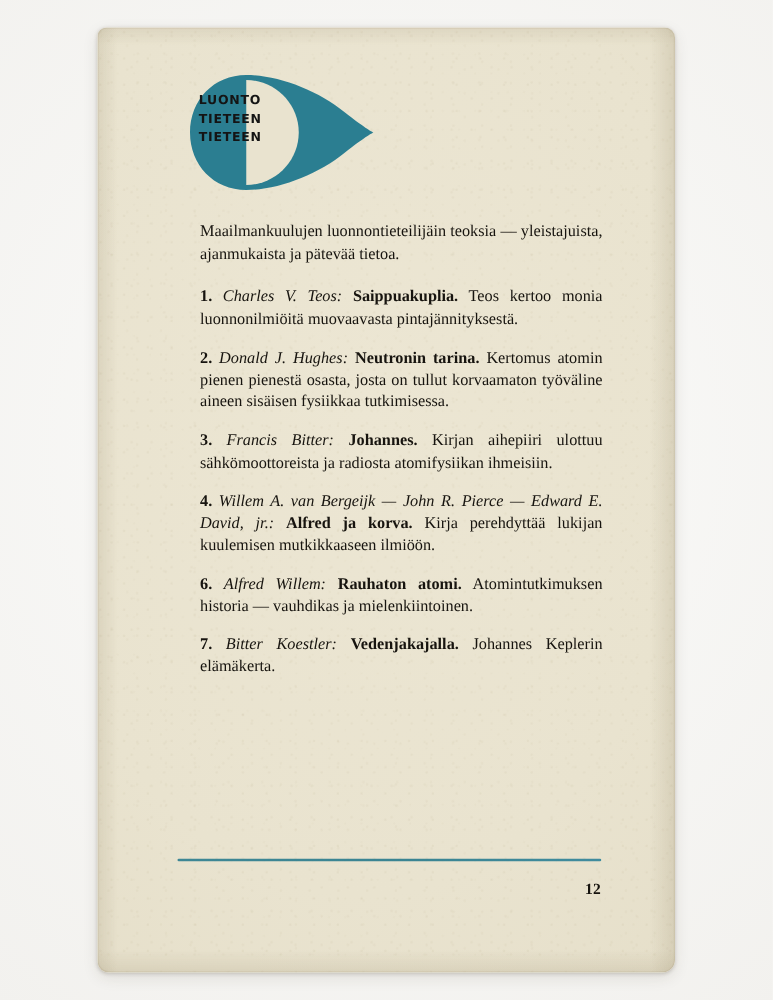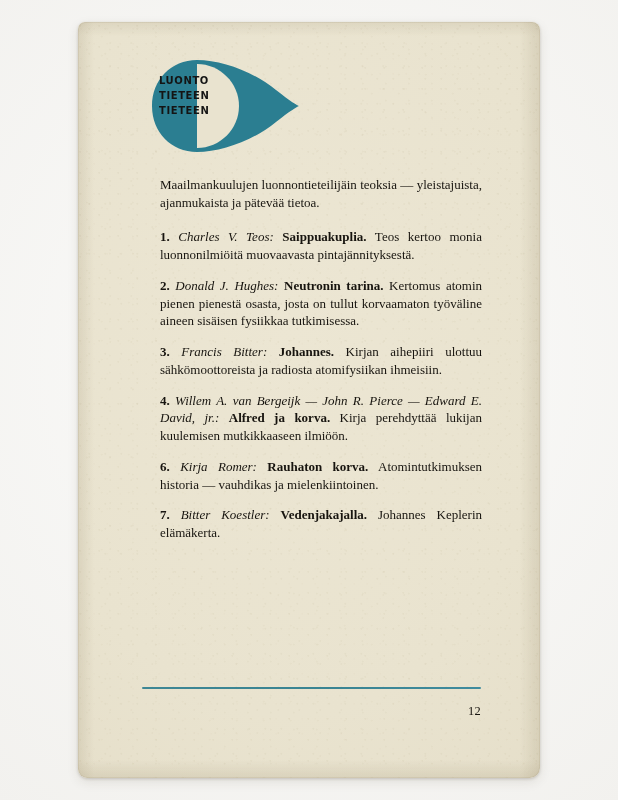--- a/index.html
+++ b/index.html
@@ -148,21 +148,21 @@
     border-radius: 1px;
     opacity: 0.92;
   }
   .folio {
     position: absolute;
     left: 64px;
     top: 682px;
     width: 339px;
     text-align: right;
     font-size: 12.4px;
-    font-weight: 400;
+    font-weight: 700;
     color: #16130e;
     letter-spacing: 0.3px;
   }
 </style>
 </head>
 <body>
 
 <div class="backdrop"></div>
 
 <div class="page">
@@ -223,22 +223,22 @@
       <p class="para">
         <span class="num">4.</span>
         <span class="auth">Willem A. van Bergeijk — John R. Pierce — Edward E. David, jr.:</span>
         <span class="title">Alfred ja korva.</span>
         <span>Kirja perehdyttää lukijan kuulemisen mutkikkaaseen ilmiöön.</span>
       </p>
 
 
       <p class="para">
         <span class="num">6.</span>
-        <span class="auth">Kirja Romer:</span>
-        <span class="title">Rauhaton korva.</span>
+        <span class="auth">Alfred Willem:</span>
+        <span class="title">Rauhaton atomi.</span>
         <span>Atomintutkimuksen historia — vauhdikas ja mielenkiintoinen.</span>
       </p>
 
       <p class="para">
         <span class="num">7.</span>
         <span class="auth">Bitter Koestler:</span>
         <span class="title">Vedenjakajalla.</span>
         <span>Johannes Keplerin elämäkerta.</span>
       </p>
 

